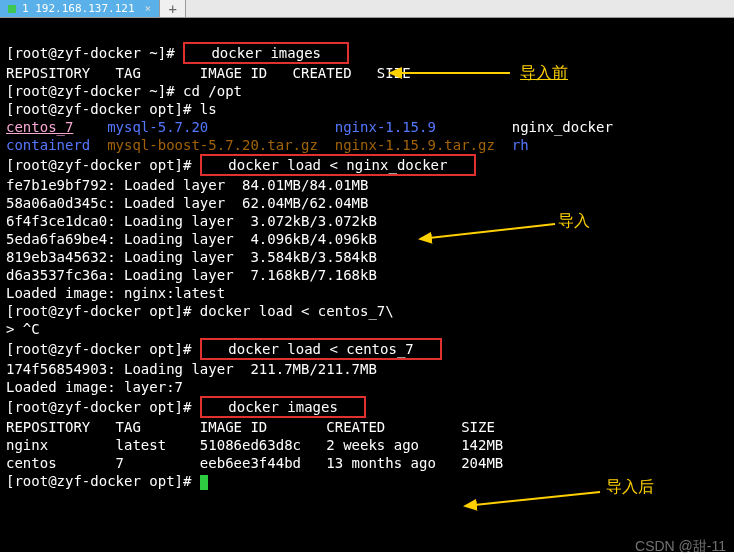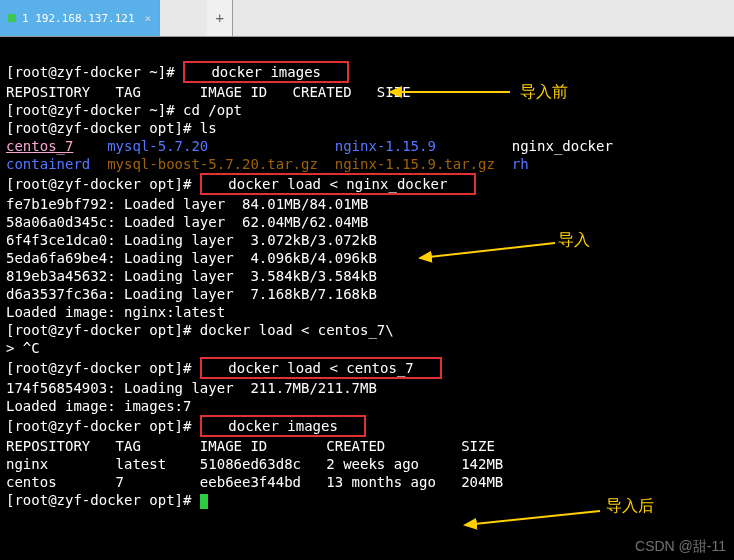--- a/index.html
+++ b/index.html
@@ -5,25 +5,24 @@
     * { margin: 0; padding: 0; box-sizing: border-box; }
     body {
       font-family: "Microsoft YaHei", "Consolas", monospace;
       background: #fff;
       width: 734px;
       height: 560px;
       overflow: hidden;
     }
     .tab-bar {
       background: #e8e8e8;
-      height: 37px;
+      height: 18px;
       border-bottom: 1px solid #999;
       display: flex;
       align-items: stretch;
-      gap: 47px;
     }
     .tab {
       display: flex;
       align-items: center;
       padding: 0 8px;
       font-size: 11px;
       background: #5ab0e8;
       color: #fff;
       border-right: 1px solid #999;
     }
@@ -121,36 +120,36 @@
 <span>58a06a0d345c: Loaded layer  62.04MB/62.04MB</span>
 <span>6f4f3ce1dca0: Loading layer  3.072kB/3.072kB</span>
 <span>5eda6fa69be4: Loading layer  4.096kB/4.096kB</span>
 <span>819eb3a45632: Loading layer  3.584kB/3.584kB</span>
 <span>d6a3537fc36a: Loading layer  7.168kB/7.168kB</span>
 <span>Loaded image: nginx:latest</span>
 <span>[root@zyf-docker opt]# docker load &lt; centos_7\</span>
 <span>&gt; ^C</span>
 <span>[root@zyf-docker opt]# </span><span class="redbox"> docker load &lt; centos_7 </span>
 <span>174f56854903: Loading layer  211.7MB/211.7MB</span>
-<span>Loaded image: images:7</span>
+<span>Loaded image: layer:7</span>
 <span>[root@zyf-docker opt]# </span><span class="redbox"> docker images </span>
 <span>REPOSITORY   TAG       IMAGE ID       CREATED         SIZE</span>
 <span>nginx        latest    51086ed63d8c   2 weeks ago     142MB</span>
 <span>centos       7         eeb6ee3f44bd   13 months ago   204MB</span>
 <span>[root@zyf-docker opt]# </span><span class="cursor"></span>
 
 <svg class="arrow-svg" style="left:380px; top:40px;" width="140" height="30">
       <defs>
         <marker id="ah1" markerWidth="8" markerHeight="8" refX="6" refY="3" orient="auto">
           <polygon points="0 0, 7 3, 0 6" fill="#ffd000"></polygon>
         </marker>
       </defs>
       <line x1="130" y1="15" x2="10" y2="15" stroke="#ffd000" stroke-width="2" marker-end="url(#ah1)"></line>
     </svg>
-<span class="annot" style="left:520px; top:46px;">导入前</span>
+<span class="annot" style="left:520px; top:46px;text-decoration:underline;">导入前</span>
 
 <svg class="arrow-svg" style="left:410px; top:186px;" width="150" height="40">
       <defs>
         <marker id="ah2" markerWidth="8" markerHeight="8" refX="6" refY="3" orient="auto">
           <polygon points="0 0, 7 3, 0 6" fill="#ffd000"></polygon>
         </marker>
       </defs>
       <line x1="145" y1="20" x2="10" y2="35" stroke="#ffd000" stroke-width="2" marker-end="url(#ah2)"></line>
     </svg>
 <span class="annot" style="left:558px; top:194px;">导入</span>

